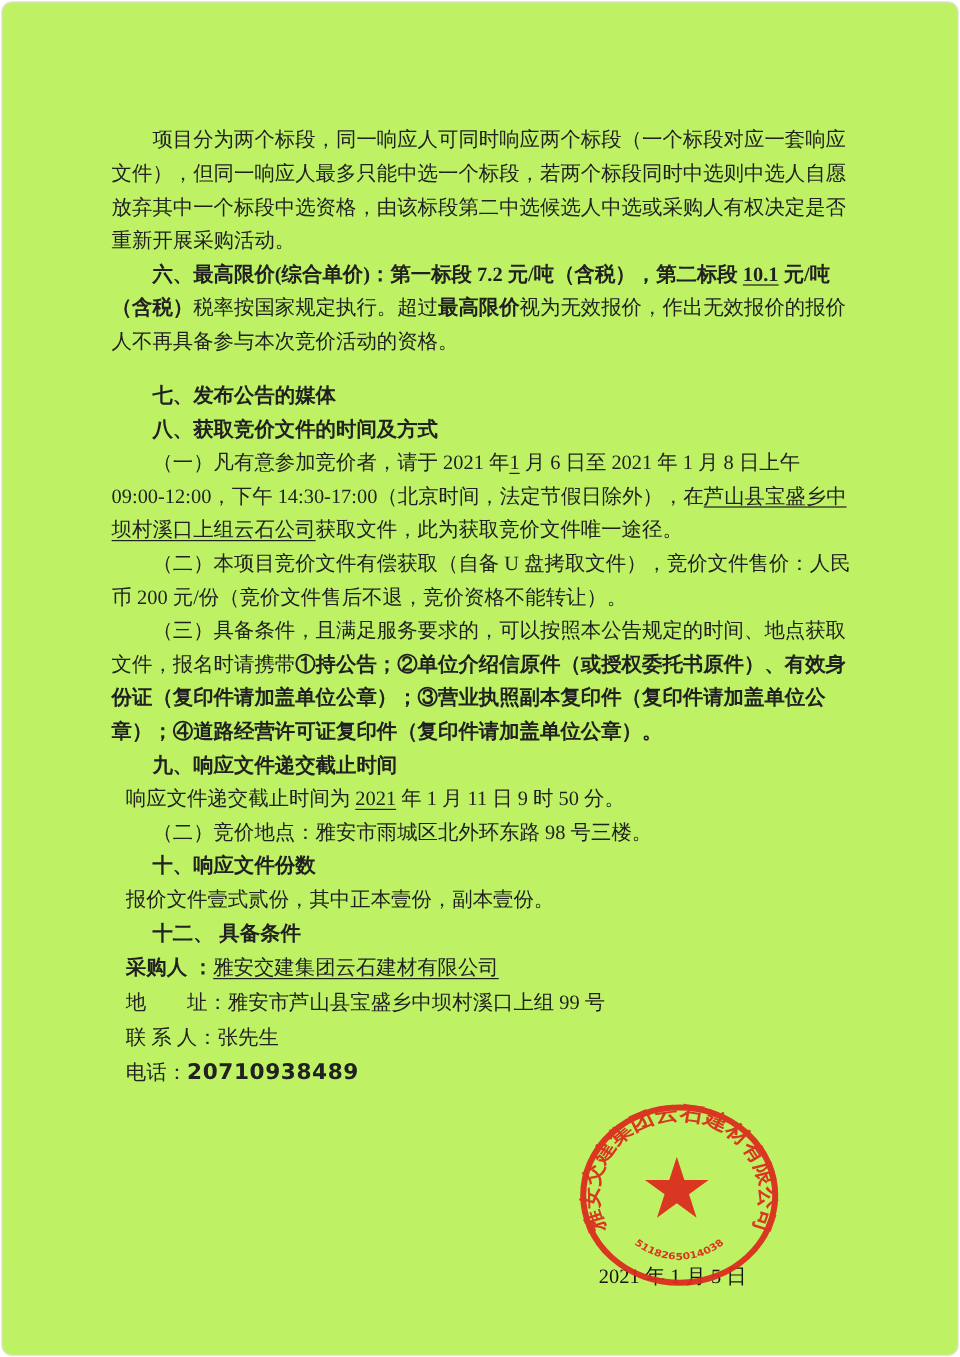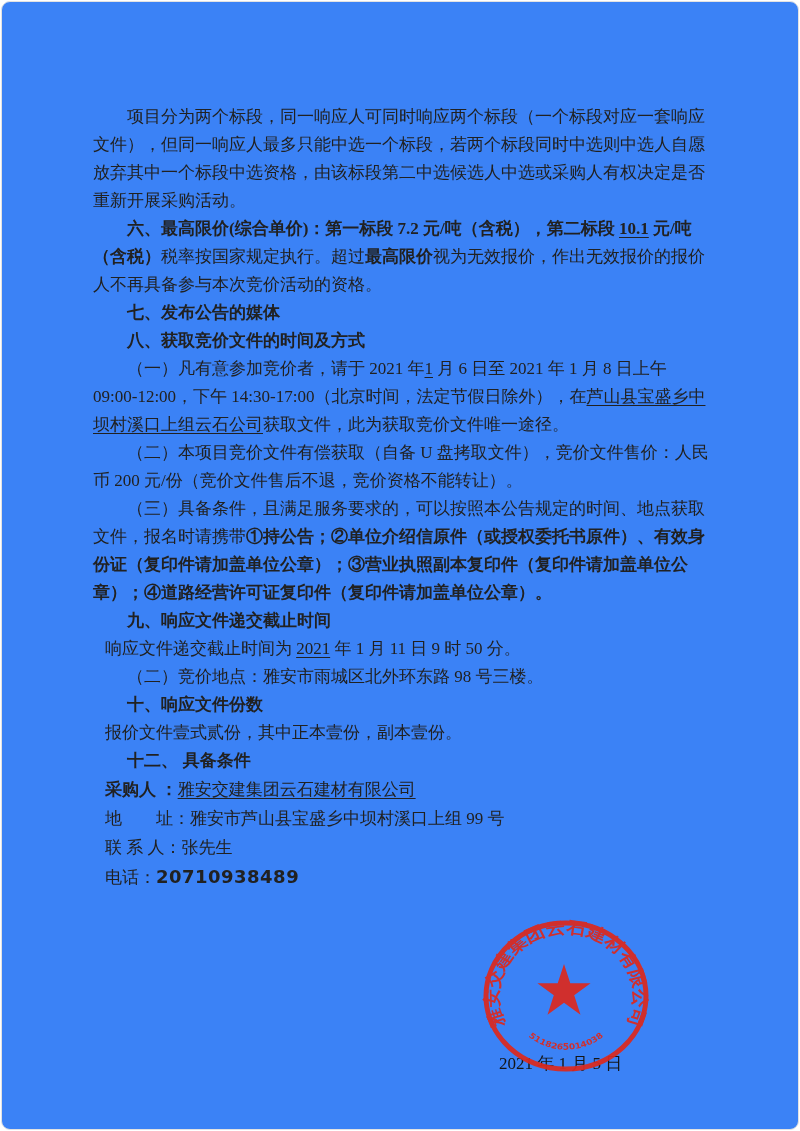--- a/index.html
+++ b/index.html
@@ -1,23 +1,23 @@
 <!DOCTYPE html>
 <html><head>
 <meta charset="utf-8">
 <style>
   html,body{margin:0;padding:0;background:#ffffff;}
   body{width:800px;height:1131px;position:relative;font-family:"Liberation Serif","DejaVu Serif",serif;color:#212121;}
-  .page{position:absolute;left:1px;top:1px;width:796px;height:1127px;background:#3b82f6;border:1px solid #e2e2e2;border-radius:9px;}
+  .page{position:absolute;left:1px;top:1px;width:796px;height:1127px;background:#bef264;border:1px solid #e2e2e2;border-radius:9px;}
   .content{position:absolute;left:91px;top:101px;width:622px;font-size:17px;line-height:28px;}
   p{margin:0;padding:0;}
   .indent{text-indent:2em;}
   .half-indent{padding-left:0.7em;}
   .h{font-family:"Liberation Sans","DejaVu Sans",sans-serif;font-weight:bold;padding-left:2em;}
-  .mt8{margin-top:0;}
+  .mt8{margin-top:17px;}
   .bb{font-weight:bold;}
   .u{text-decoration:underline;text-underline-offset:3px;text-align:right;}
   .contact{line-height:29px;padding-left:0.7em;}
   .contact .lbl{font-weight:bold;font-family:"Liberation Sans","DejaVu Sans",sans-serif;}
   .phone-num{font-weight:bold;font-family:"DejaVu Sans",sans-serif;font-size:18px;letter-spacing:0.5px;}
   .date-line{position:absolute;left:497px;top:1050px;font-size:17px;color:#151515;z-index:2;}
   .stamp{position:absolute;left:476px;top:912px;width:176px;height:164px;z-index:3;opacity:0.93;}
 </style>
 </head>
 <body>

